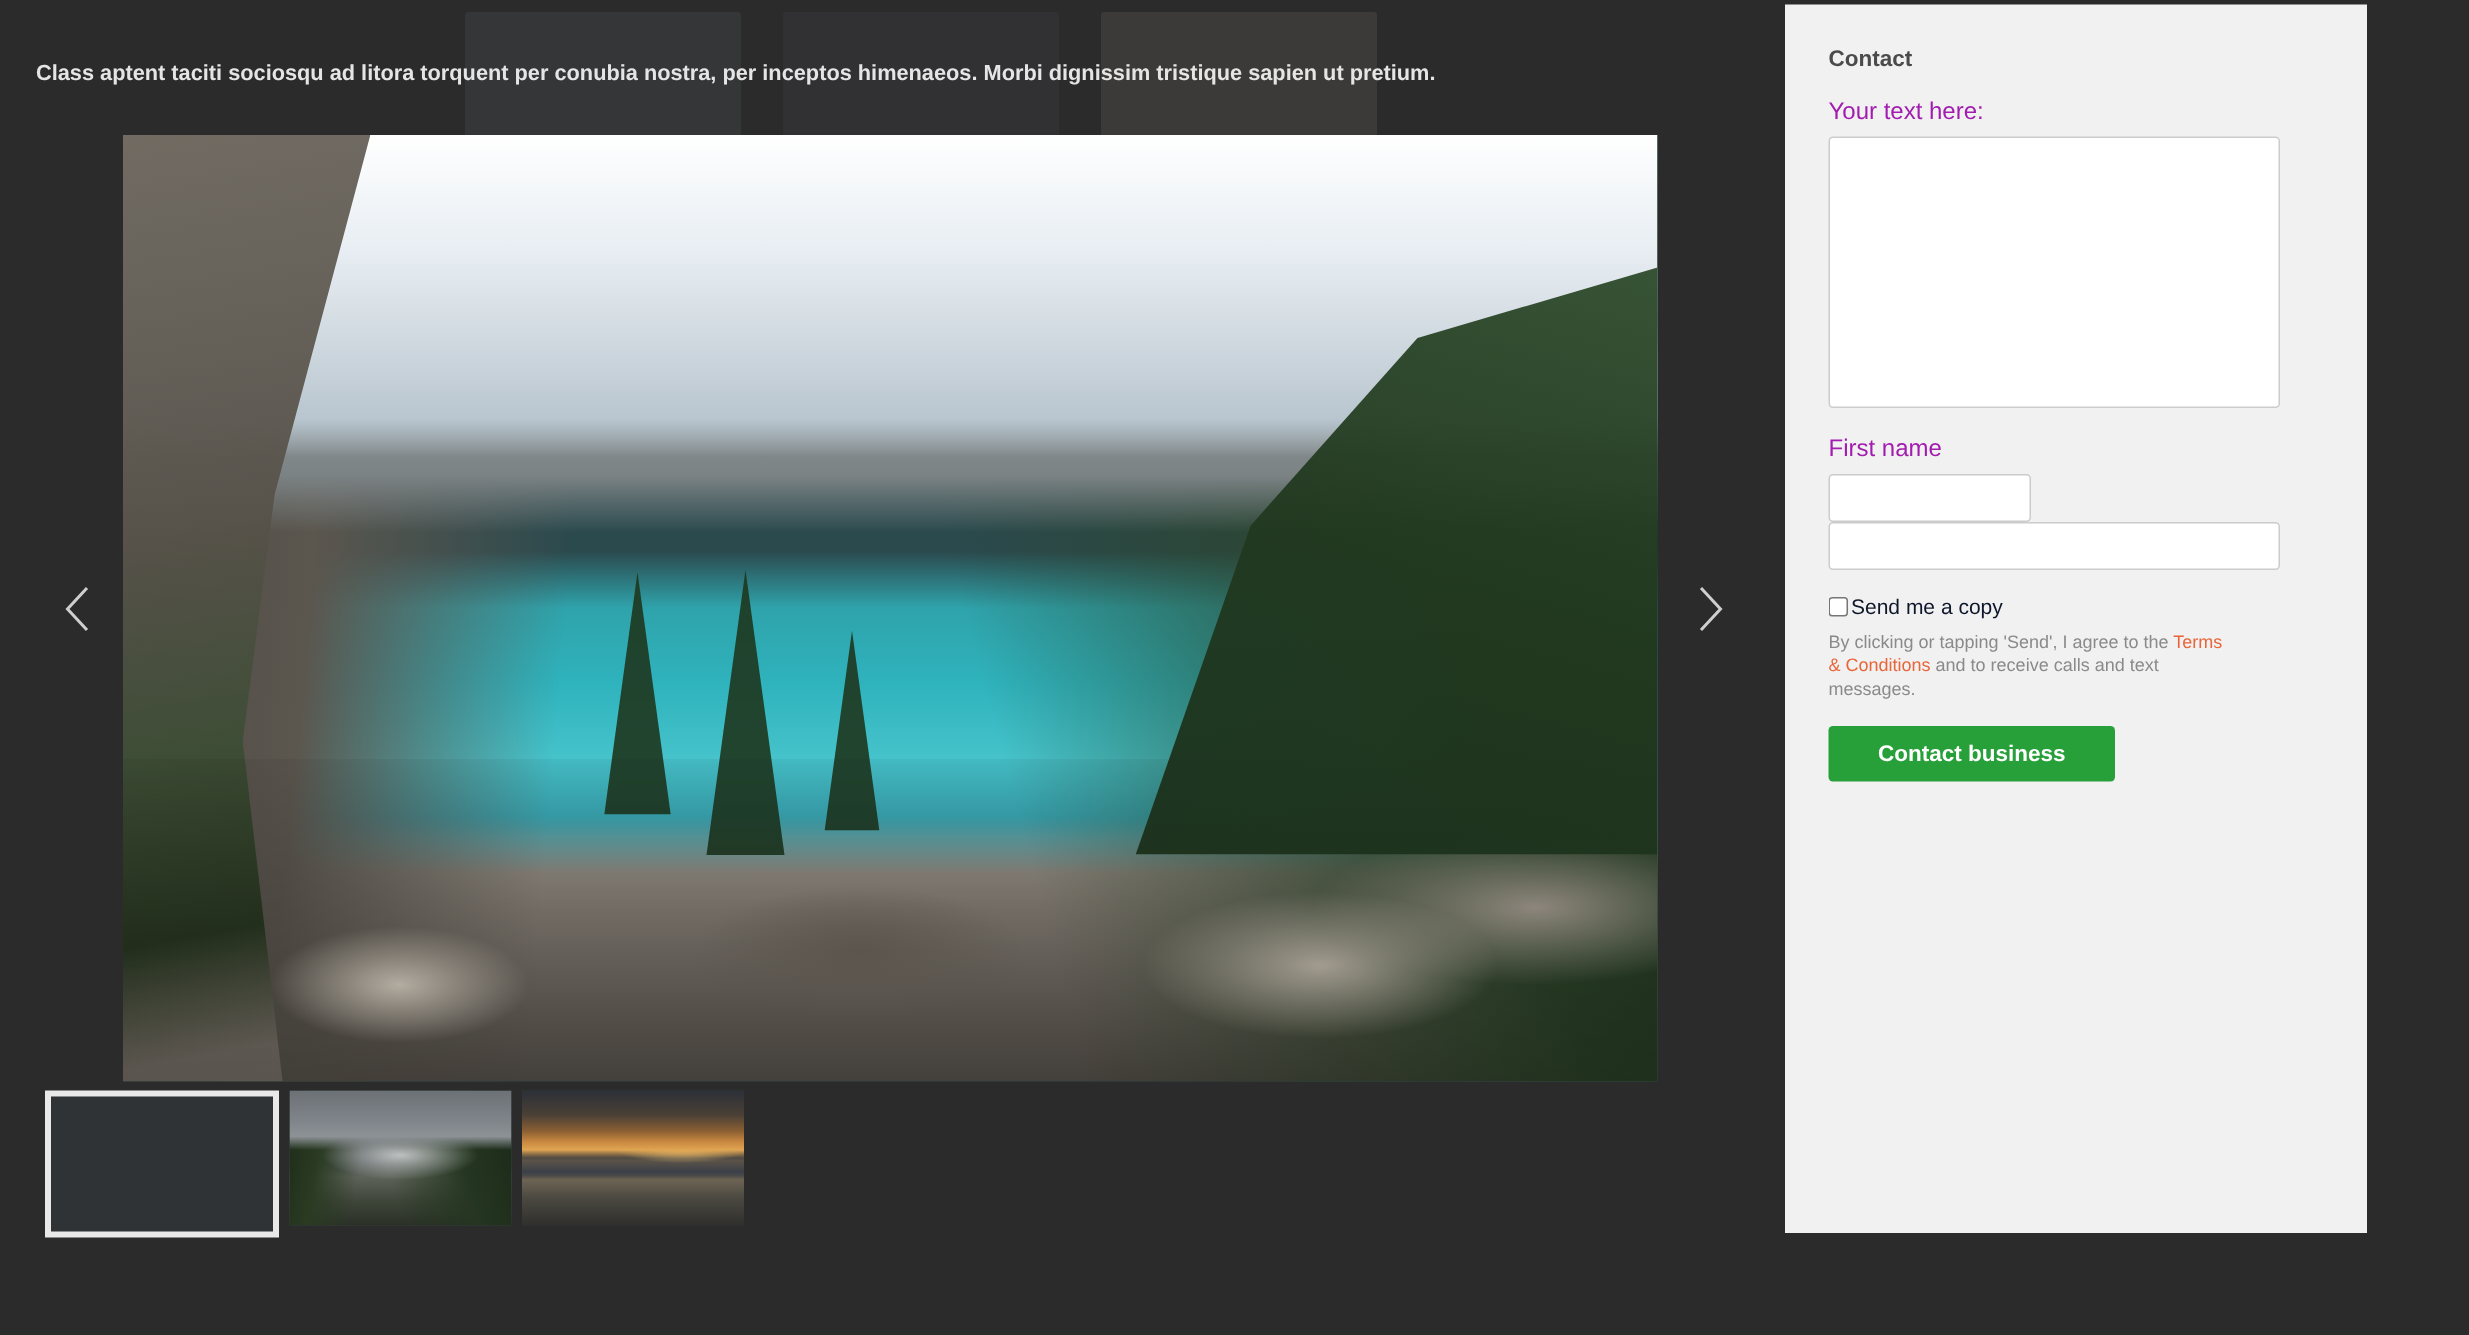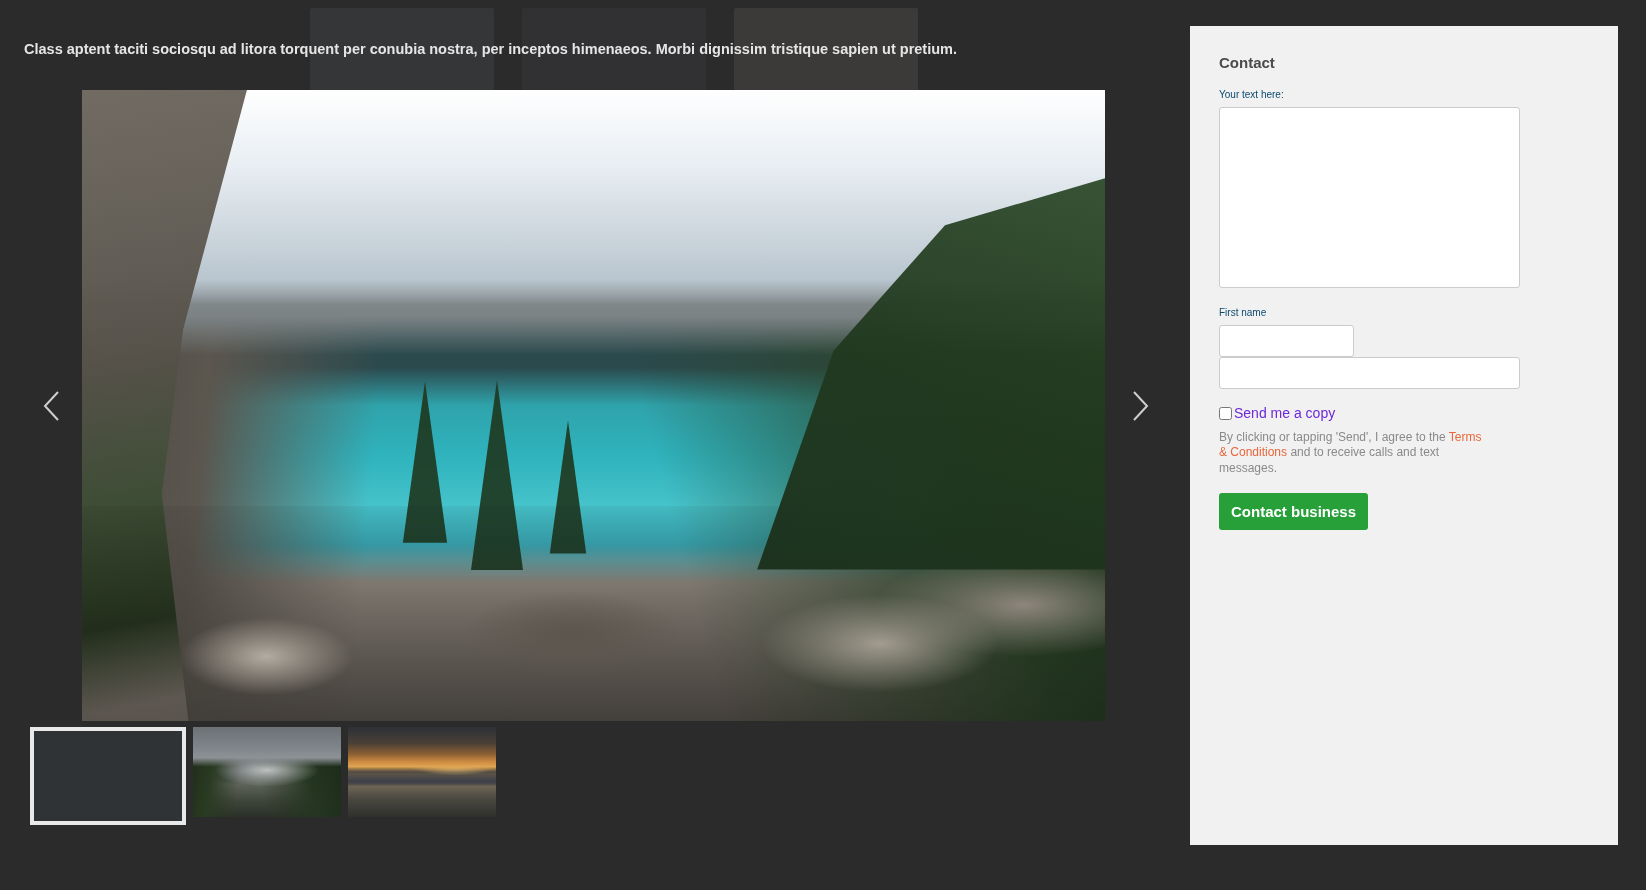--- a/index.html
+++ b/index.html
@@ -217,39 +217,39 @@
       radial-gradient(ellipse 60px 14px at 72% 42%, #ffd27a 0%, rgba(255,210,122,0) 76%),
       linear-gradient(180deg, rgba(0,0,0,0) 46%, #5b5348 52%, #3d4049 60%, rgba(61,64,73,0) 66%),
       linear-gradient(180deg, rgba(0,0,0,0) 58%, #6d6454 66%, #4a4840 80%, #2f2f2c 100%),
       #3a3a3c;
   }
 
   
   .contact-panel {
     position: absolute;
     left: 1190px;
-    top: 26px;
-    width: 428px;
+    top: 3px;
+    width: 388px;
     height: 819px;
     background: #f1f1f1;
     padding: 20px 29px;
   }
   .contact-title {
     margin: 0;
     padding: 8px 0 0 0;
     font-size: 15px;
     font-weight: bold;
     color: #4b4b4b;
   }
   .field-label {
     display: block;
     margin: 0;
     padding: 18px 0 7px 0;
-    font-size: 10px;
-    color: #0c4a6e;
+    font-size: 16px;
+    color: #a21caf;
   }
   .text-area {
     display: block;
     width: 301px;
     height: 181px;
     background: #ffffff;
     border: 1px solid #ccc;
     border-radius: 3px;
     resize: none;
     font-family: "Liberation Sans", sans-serif;
@@ -289,21 +289,21 @@
     display: flex;
     align-items: center;
     margin-top: 16px;
     gap: 2px;
   }
   .check-row input {
     width: 13px; height: 13px; margin: 0;
   }
   .check-label {
     font-size: 14px;
-    color: #6d28d9;
+    color: #0f172a;
   }
   .disclaimer {
     margin: 0;
     padding-top: 9px;
     width: 264px;
     font-size: 12px;
     line-height: 1.28;
     color: #8a8a8a;
   }
   .disclaimer a {
@@ -313,21 +313,21 @@
   .submit-btn {
     margin-top: 17px;
     display: inline-block;
     background: #28a03a;
     border: none;
     border-radius: 3px;
     color: #ffffff;
     font-family: "Liberation Sans", sans-serif;
     font-size: 15px;
     font-weight: bold;
-    padding: 10px 12px;
+    padding: 10px 33px;
     cursor: pointer;
   }
 </style>
 </head>
 <body>
 
 <div id="page">
 
   <div class="ghost-strip">
     <div class="ghost-tile t1"></div>

